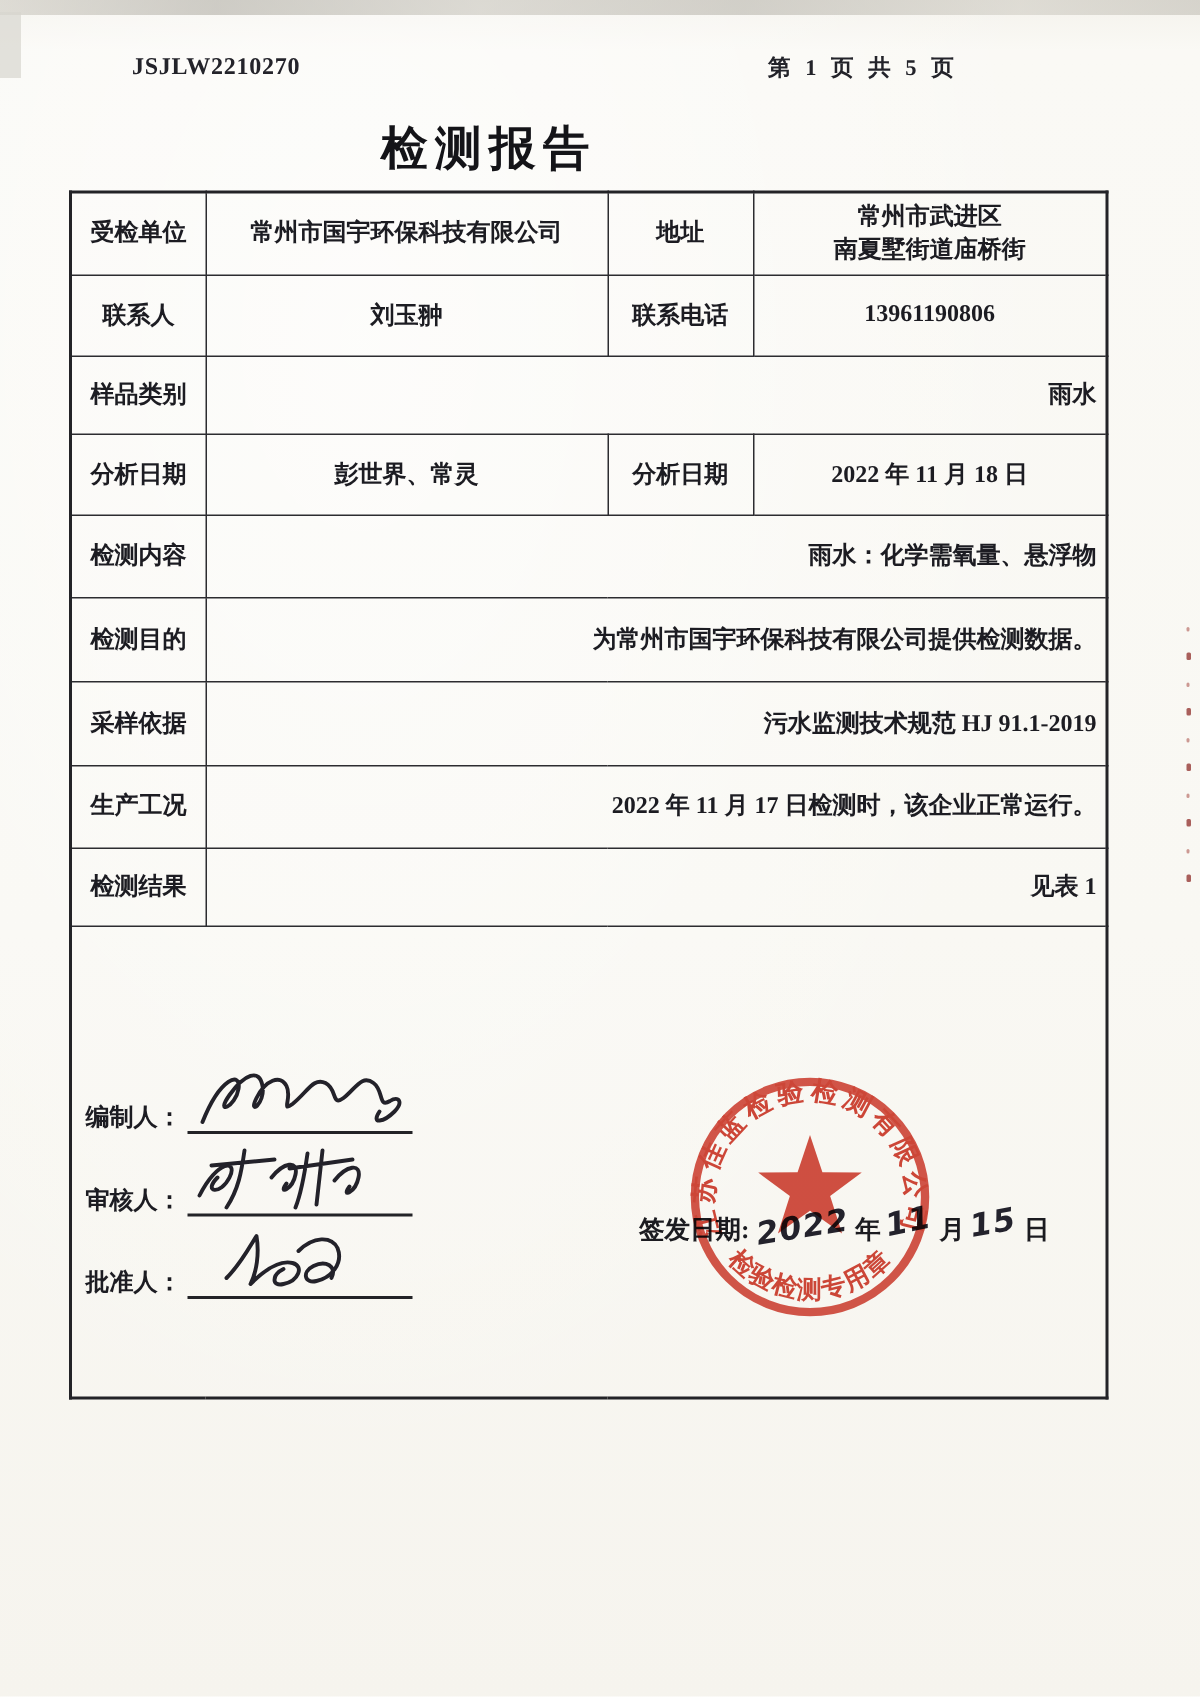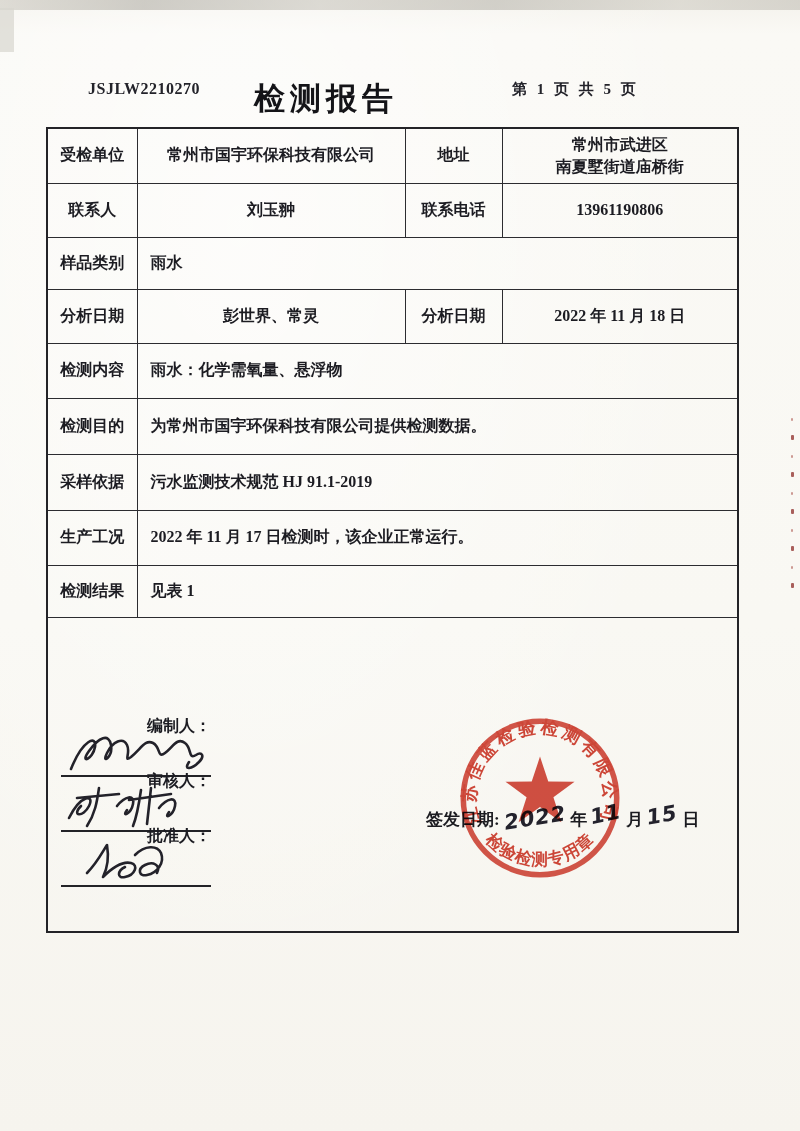--- a/index.html
+++ b/index.html
@@ -15,38 +15,38 @@
   }
   
   .scan-top-band{position:absolute;left:0;top:0;width:800px;height:10px;
     background:linear-gradient(90deg,#c9c6bd,#aba89f 18%,#c4c1b8 40%,#b3b0a7 62%,#ccc9c0 85%,#bdbab1);
     opacity:.55;}
   .scan-left-smudge{position:absolute;left:0;top:8px;width:14px;height:44px;background:#d7d5ce;opacity:.7;}
   .bleed-marks{position:absolute;right:4px;top:418px;width:8px;height:170px;display:flex;flex-direction:column;justify-content:space-between;align-items:center;}
   .bleed-marks i{display:block;width:3px;height:5px;background:#8d2c28;border-radius:1px;opacity:.75;}
   .bleed-marks i:nth-child(odd){height:3px;width:2px;opacity:.5;background:#a03a32;}
 
-  .page-header{position:absolute;left:0;top:36px;width:800px;height:24px;margin-top:44px;}
+  .page-header{position:absolute;left:0;top:36px;width:800px;height:24px;}
   .report-no{position:absolute;left:88px;top:0;font-size:16px;font-weight:700;letter-spacing:.5px;color:#23232a;}
   .page-count{position:absolute;left:512px;top:0;font-size:15px;font-weight:700;letter-spacing:3px;color:#23232a;}
 
   .doc-title{position:absolute;left:0;top:78px;width:652px;text-align:center;
     font-size:31px;font-weight:700;letter-spacing:5px;color:#141418;}
 
   table.report{position:absolute;left:46px;top:127px;width:691px;border-collapse:collapse;table-layout:fixed;}
   table.report td{border:1.4px solid #2c2c30;font-size:16px;font-weight:700;color:#1c1c22;
     vertical-align:middle;overflow:hidden;}
   table.report{border:2.2px solid #232327;}
   td.lab{text-align:center;padding:2px 4px;margin-top:24px;}
   td.cen{text-align:center;padding:2px 6px;}
-  td.lft{text-align:left;padding:2px 6px 2px 13px;}
+  td.lft{text-align:right;padding:2px 6px 2px 13px;}
   .two-line div{line-height:22px;}
 
   .sig-row-cell{position:relative;}
-  .sig-line{position:absolute;left:9px;display:flex;align-items:flex-end;flex-direction:column;}
+  .sig-line{position:absolute;left:9px;display:flex;align-items:flex-end;}
   .sig-label{font-size:16px;font-weight:700;white-space:nowrap;}
   .sig-underline{position:relative;width:150px;border-bottom:2px solid #232327;height:40px;margin-left:4px;}
   .sig-underline svg{position:absolute;left:0;bottom:-6px;}
   .sig-stroke{fill:none;stroke:#23222a;stroke-width:2.6;stroke-linecap:round;stroke-linejoin:round;}
 
   .issue-line{position:absolute;left:378px;top:188px;z-index:2;display:flex;align-items:baseline;
     font-size:17px;font-weight:700;color:#1b1b20;white-space:nowrap;}
   .hw{font-family:"DejaVu Sans",sans-serif;font-style:italic;font-weight:600;font-size:21px;
     color:#23222c;display:inline-block;transform:rotate(-9deg);margin:0 4px;letter-spacing:1px;}
   .hw-month{transform:rotate(-12deg) translateY(-4px);}

